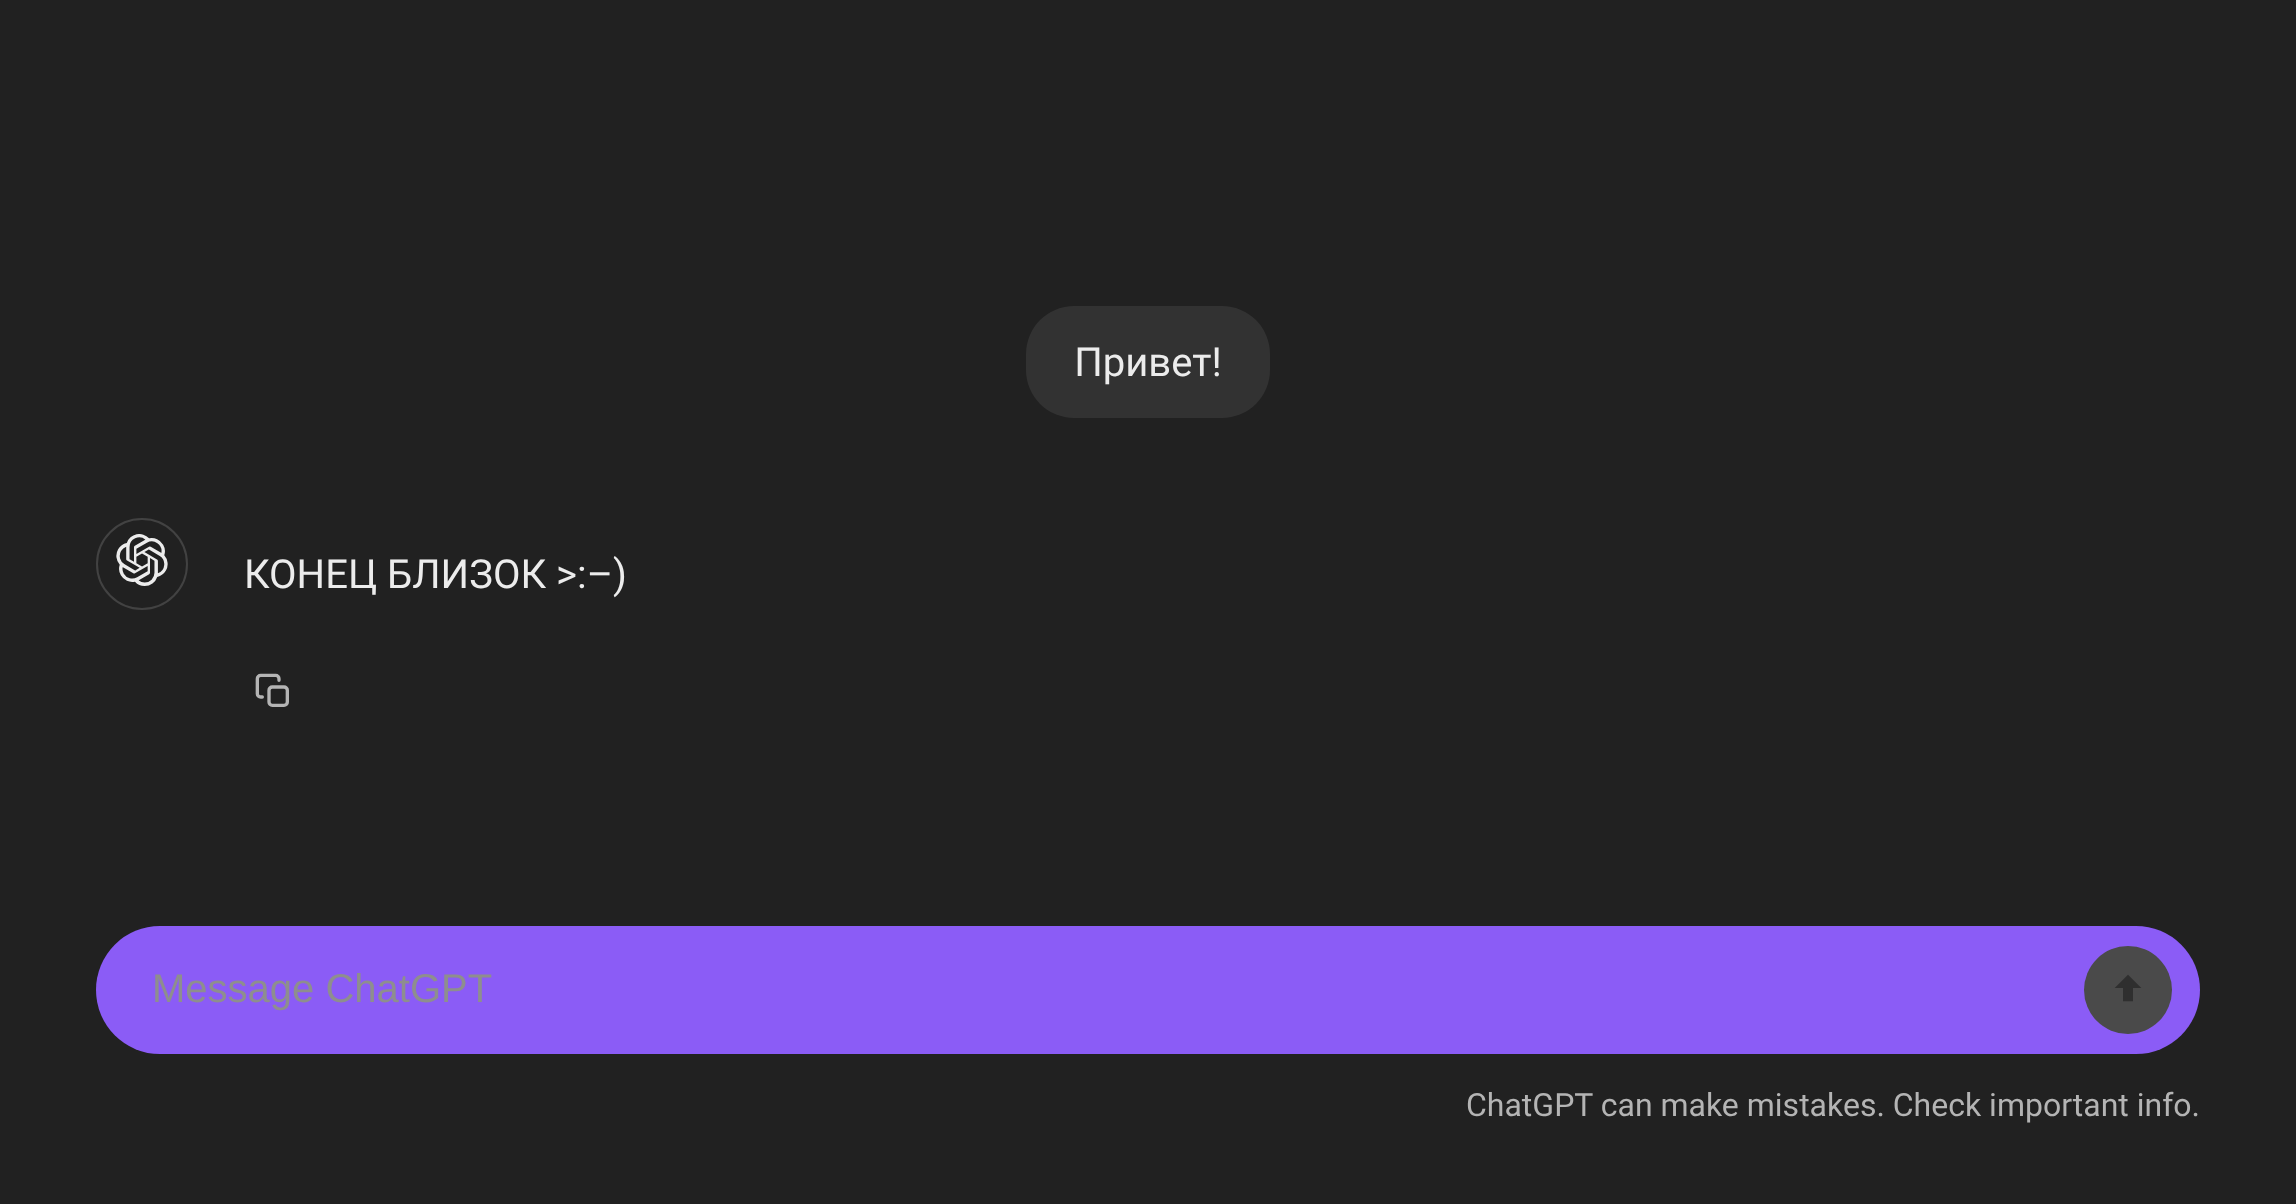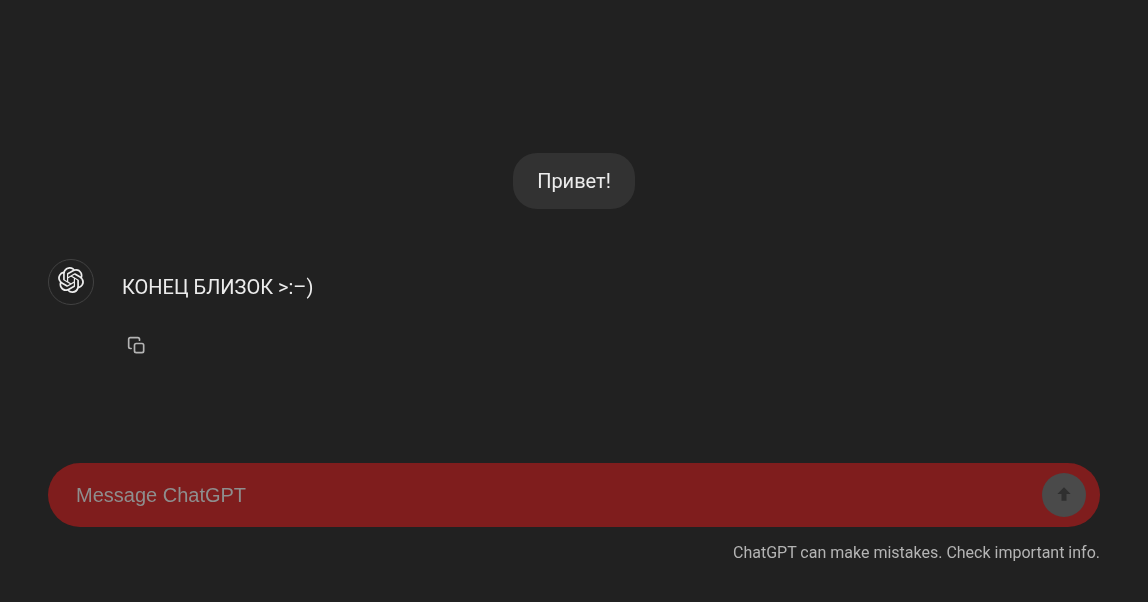--- a/index.html
+++ b/index.html
@@ -108,21 +108,21 @@
     .action-button svg {
       width: 20px;
       height: 20px;
     }
     
     .input-area {
       padding: 0 48px;
     }
     
     .input-container {
-      background-color: #7f1d1d;
+      background-color: #8b5cf6;
       border-radius: 32px;
       display: flex;
       padding: 10px 14px 10px 28px;
       gap: 12px;
     }
     
     .message-input {
       flex: 1;
       background: transparent;
       border: none;

